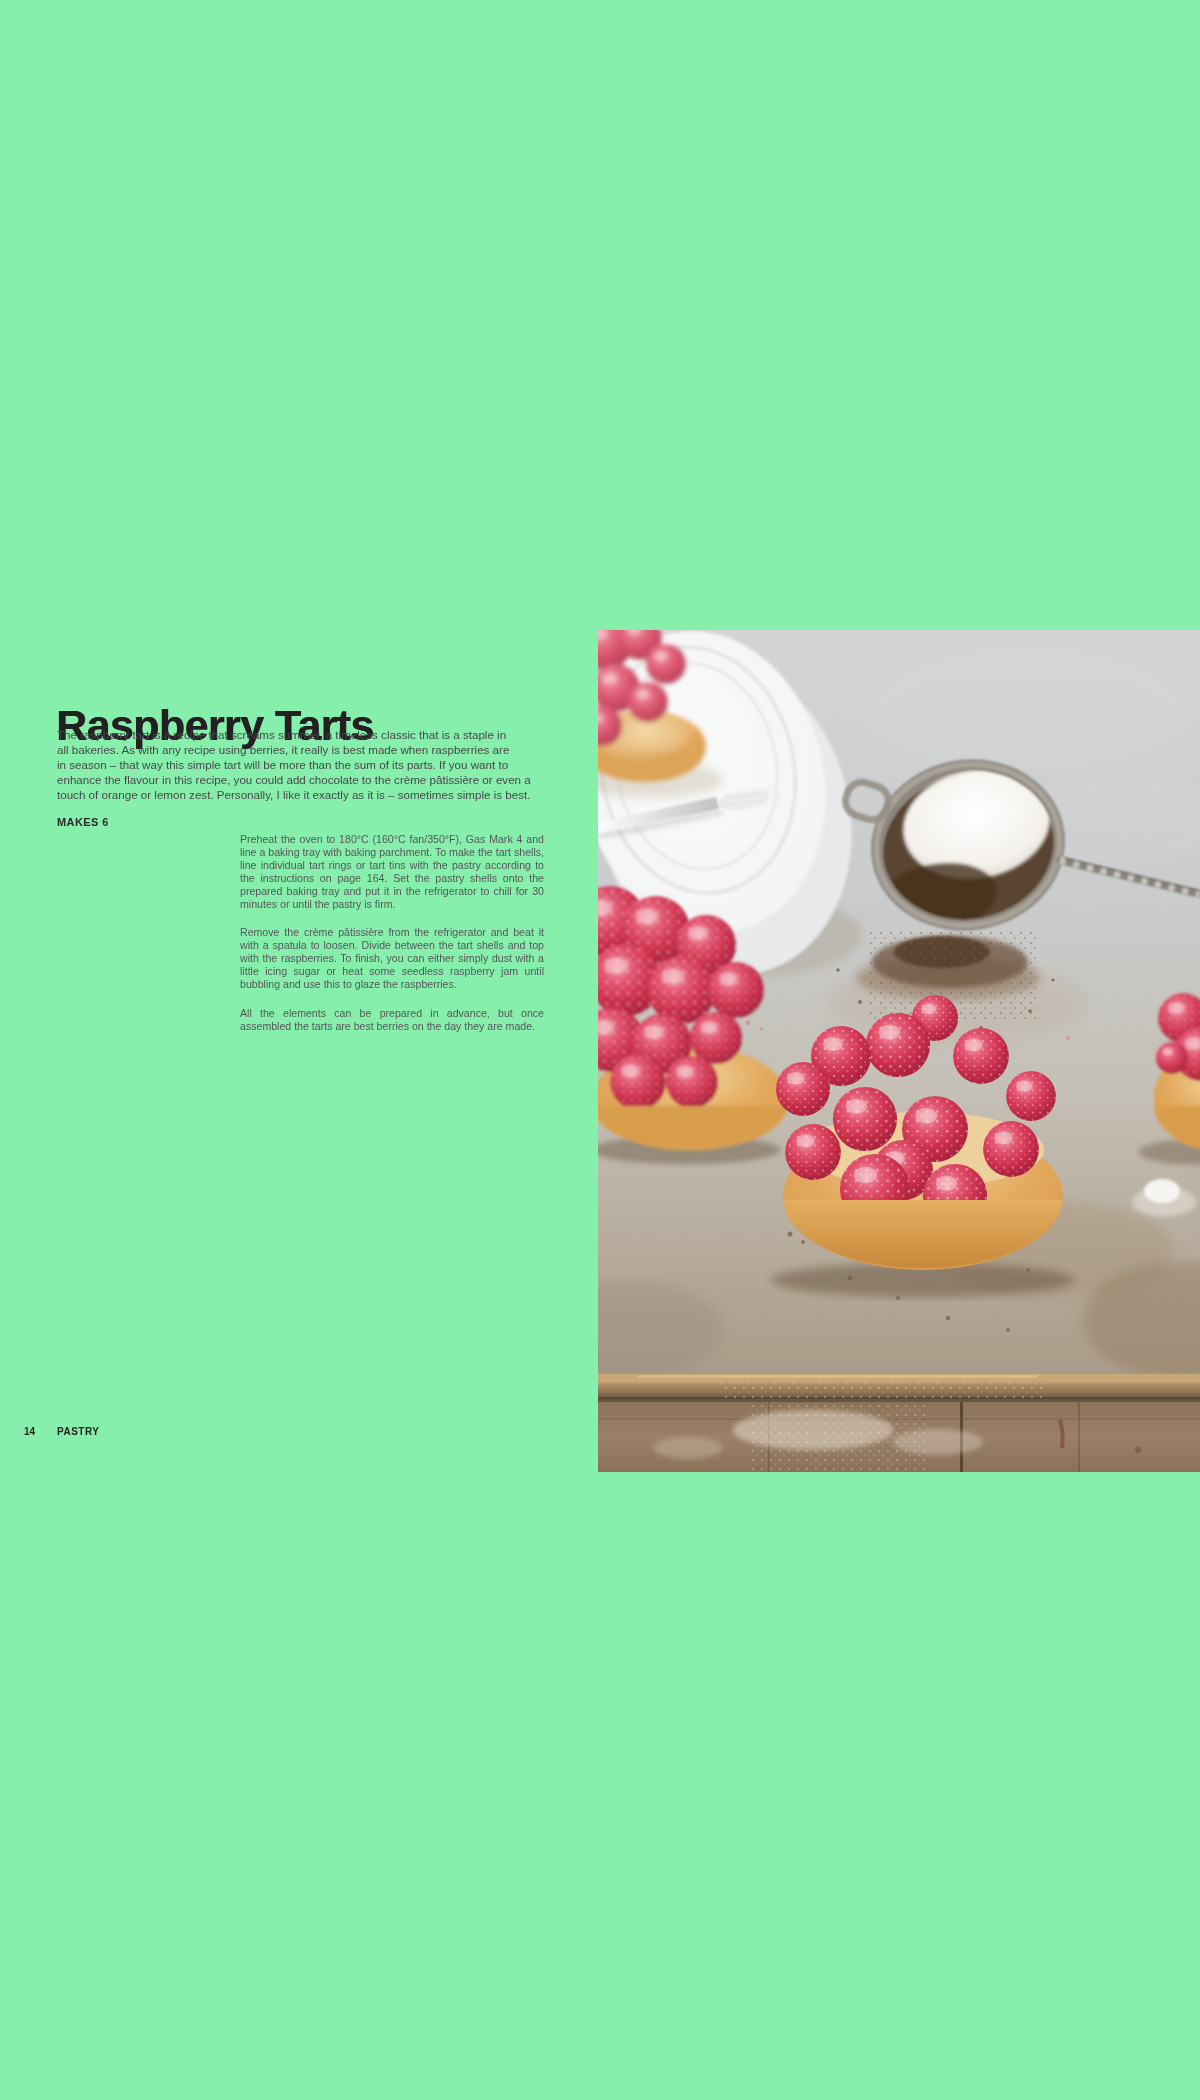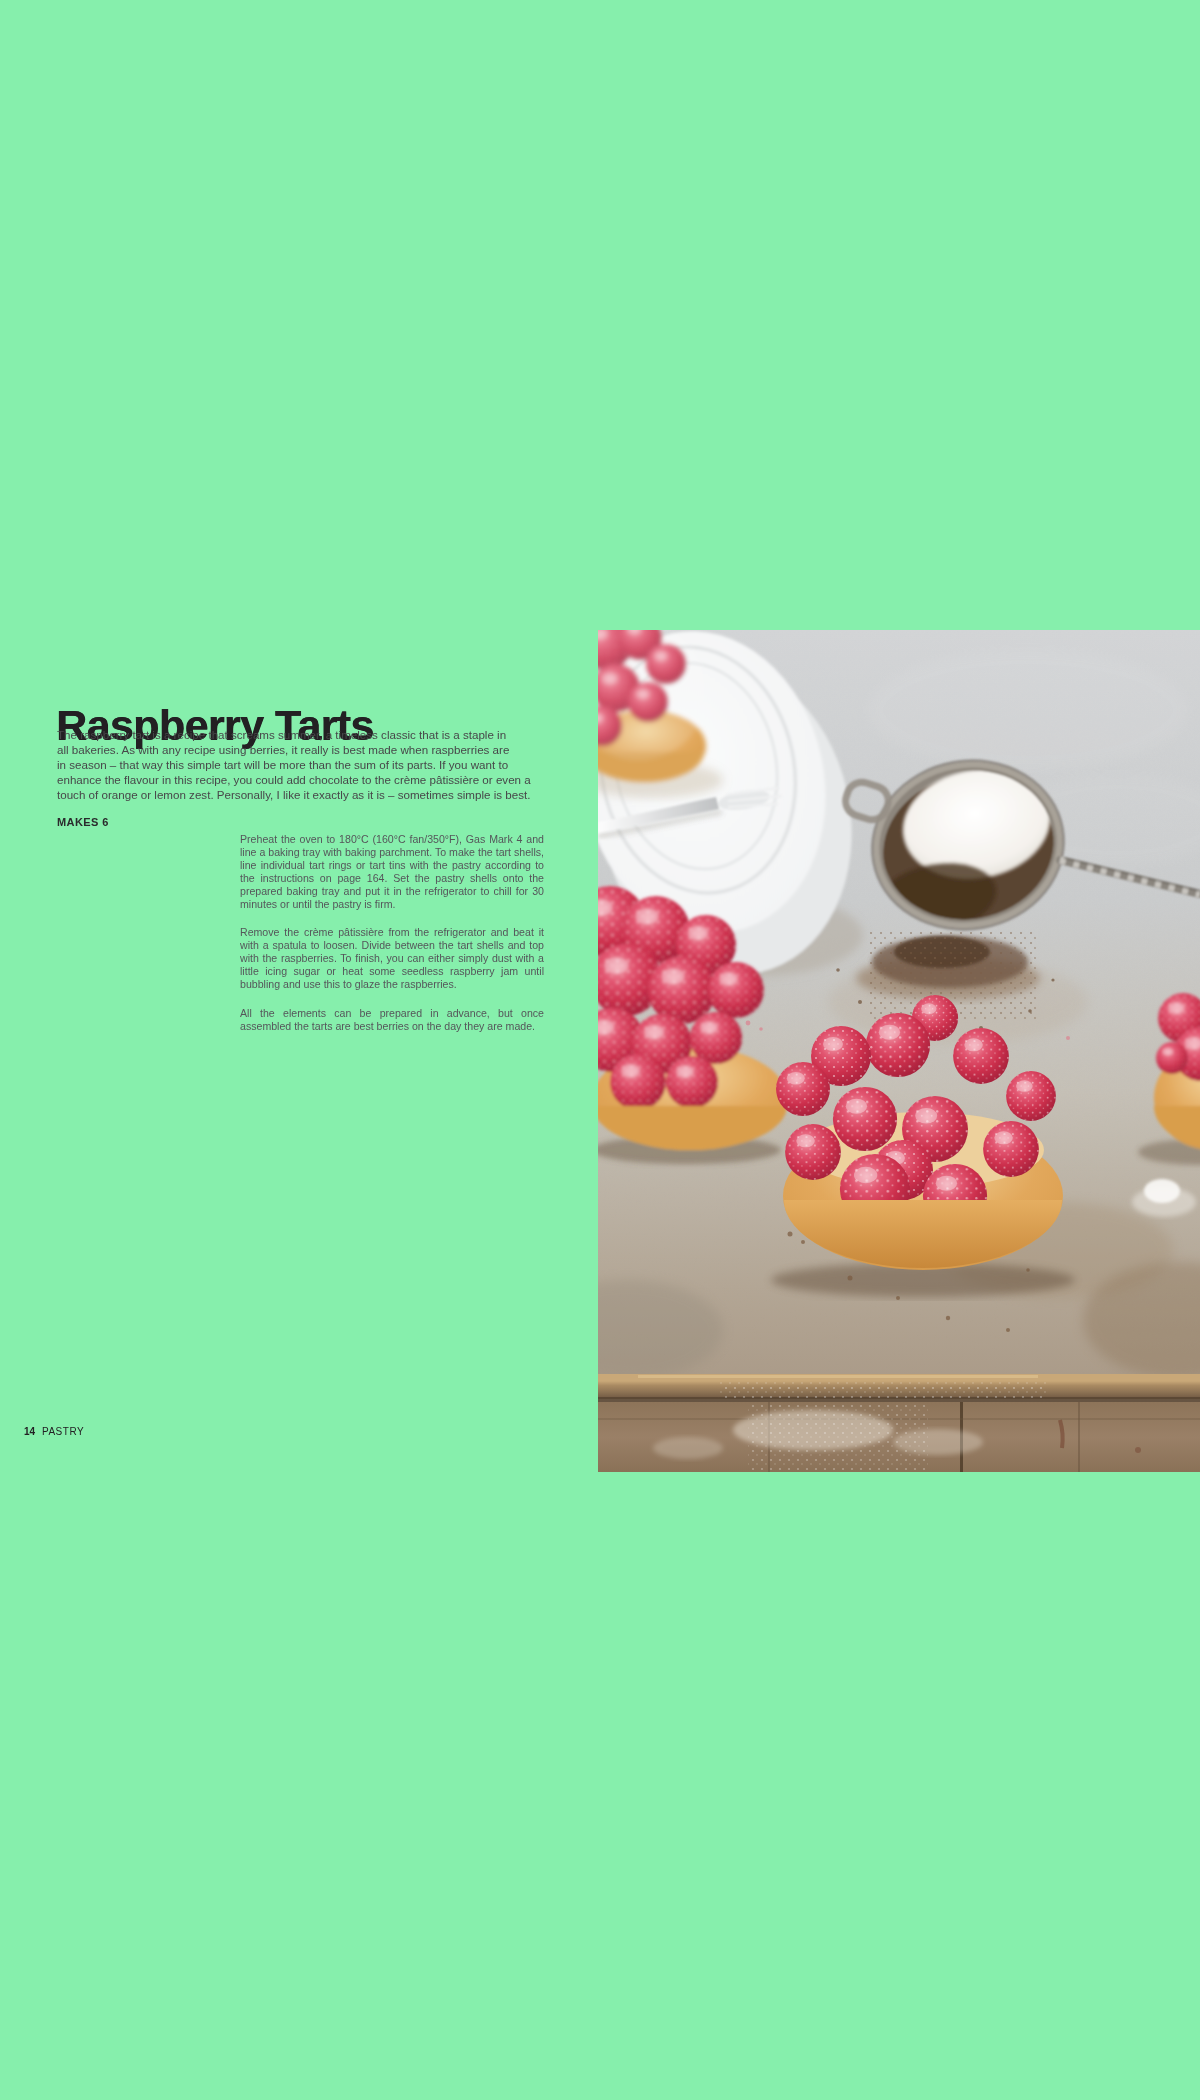--- a/index.html
+++ b/index.html
@@ -12,21 +12,21 @@
          color:var(--intro_ink,#474749);}
   .makes{left:57px;top:816px;font-size:11px;font-weight:700;letter-spacing:0.4px;
          color:var(--heading_ink,#2a2a2c);}
   .ingredients{left:57px;top:846px;width:195px;font-size:10.6px;line-height:13px;
          color:var(--body_ink,#55565a);}
   .ingredients .cont{padding-left:5px;}
   .method{left:240px;top:817px;width:304px;font-size:10.6px;line-height:12.9px;
          color:var(--body_ink,#55565a);}
   .method .para{margin:16px 0 12px 0;text-align:justify;}
   .pagenum{left:24px;top:1426px;font-size:10px;font-weight:700;color:var(--title_ink,#232023);}
-  .section{left:42px;top:1426px;font-size:10px;font-weight:400;letter-spacing:0.5px;color:var(--title_ink,#232023);}
+  .section{left:57px;top:1426px;font-size:10px;font-weight:700;letter-spacing:0.5px;color:var(--title_ink,#232023);}
   .photo{left:598px;top:630px;width:602px;height:842px;display:block;}
 </style>
 </head>
 <body>
 
 <div class="page">
 
   <h1 class="abs title">Raspberry Tarts</h1>
 
   <div class="abs intro">

